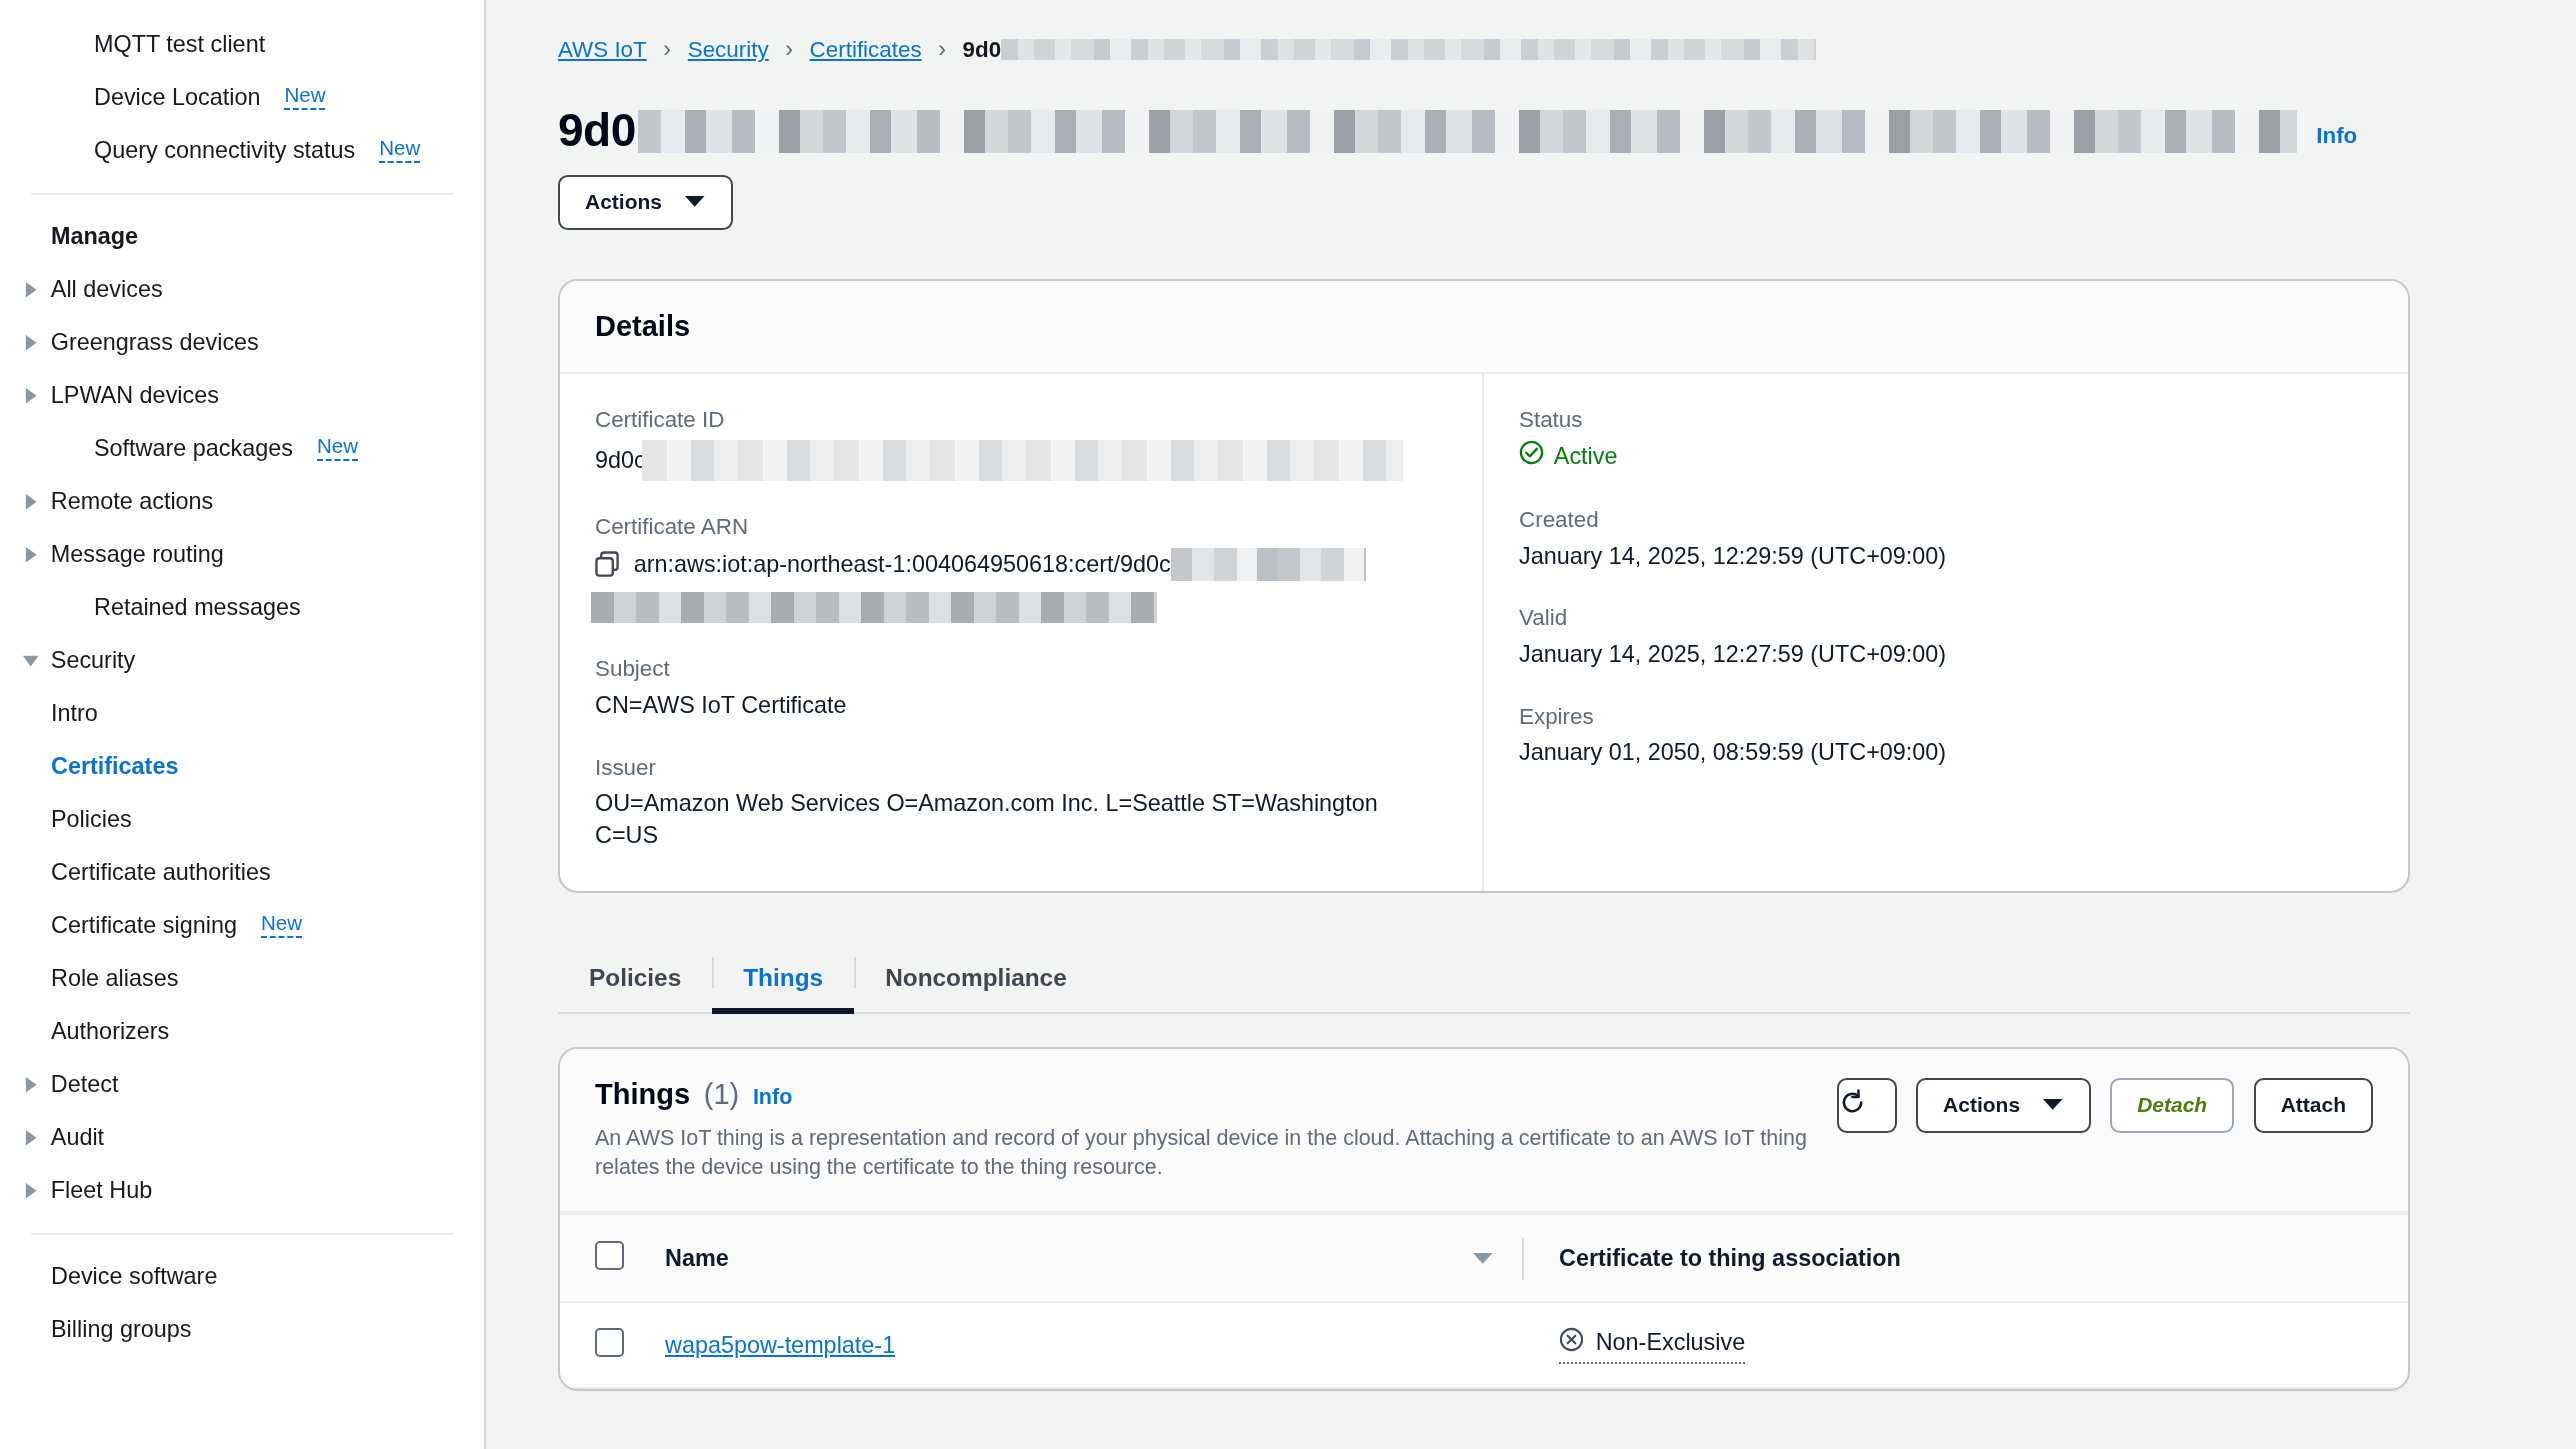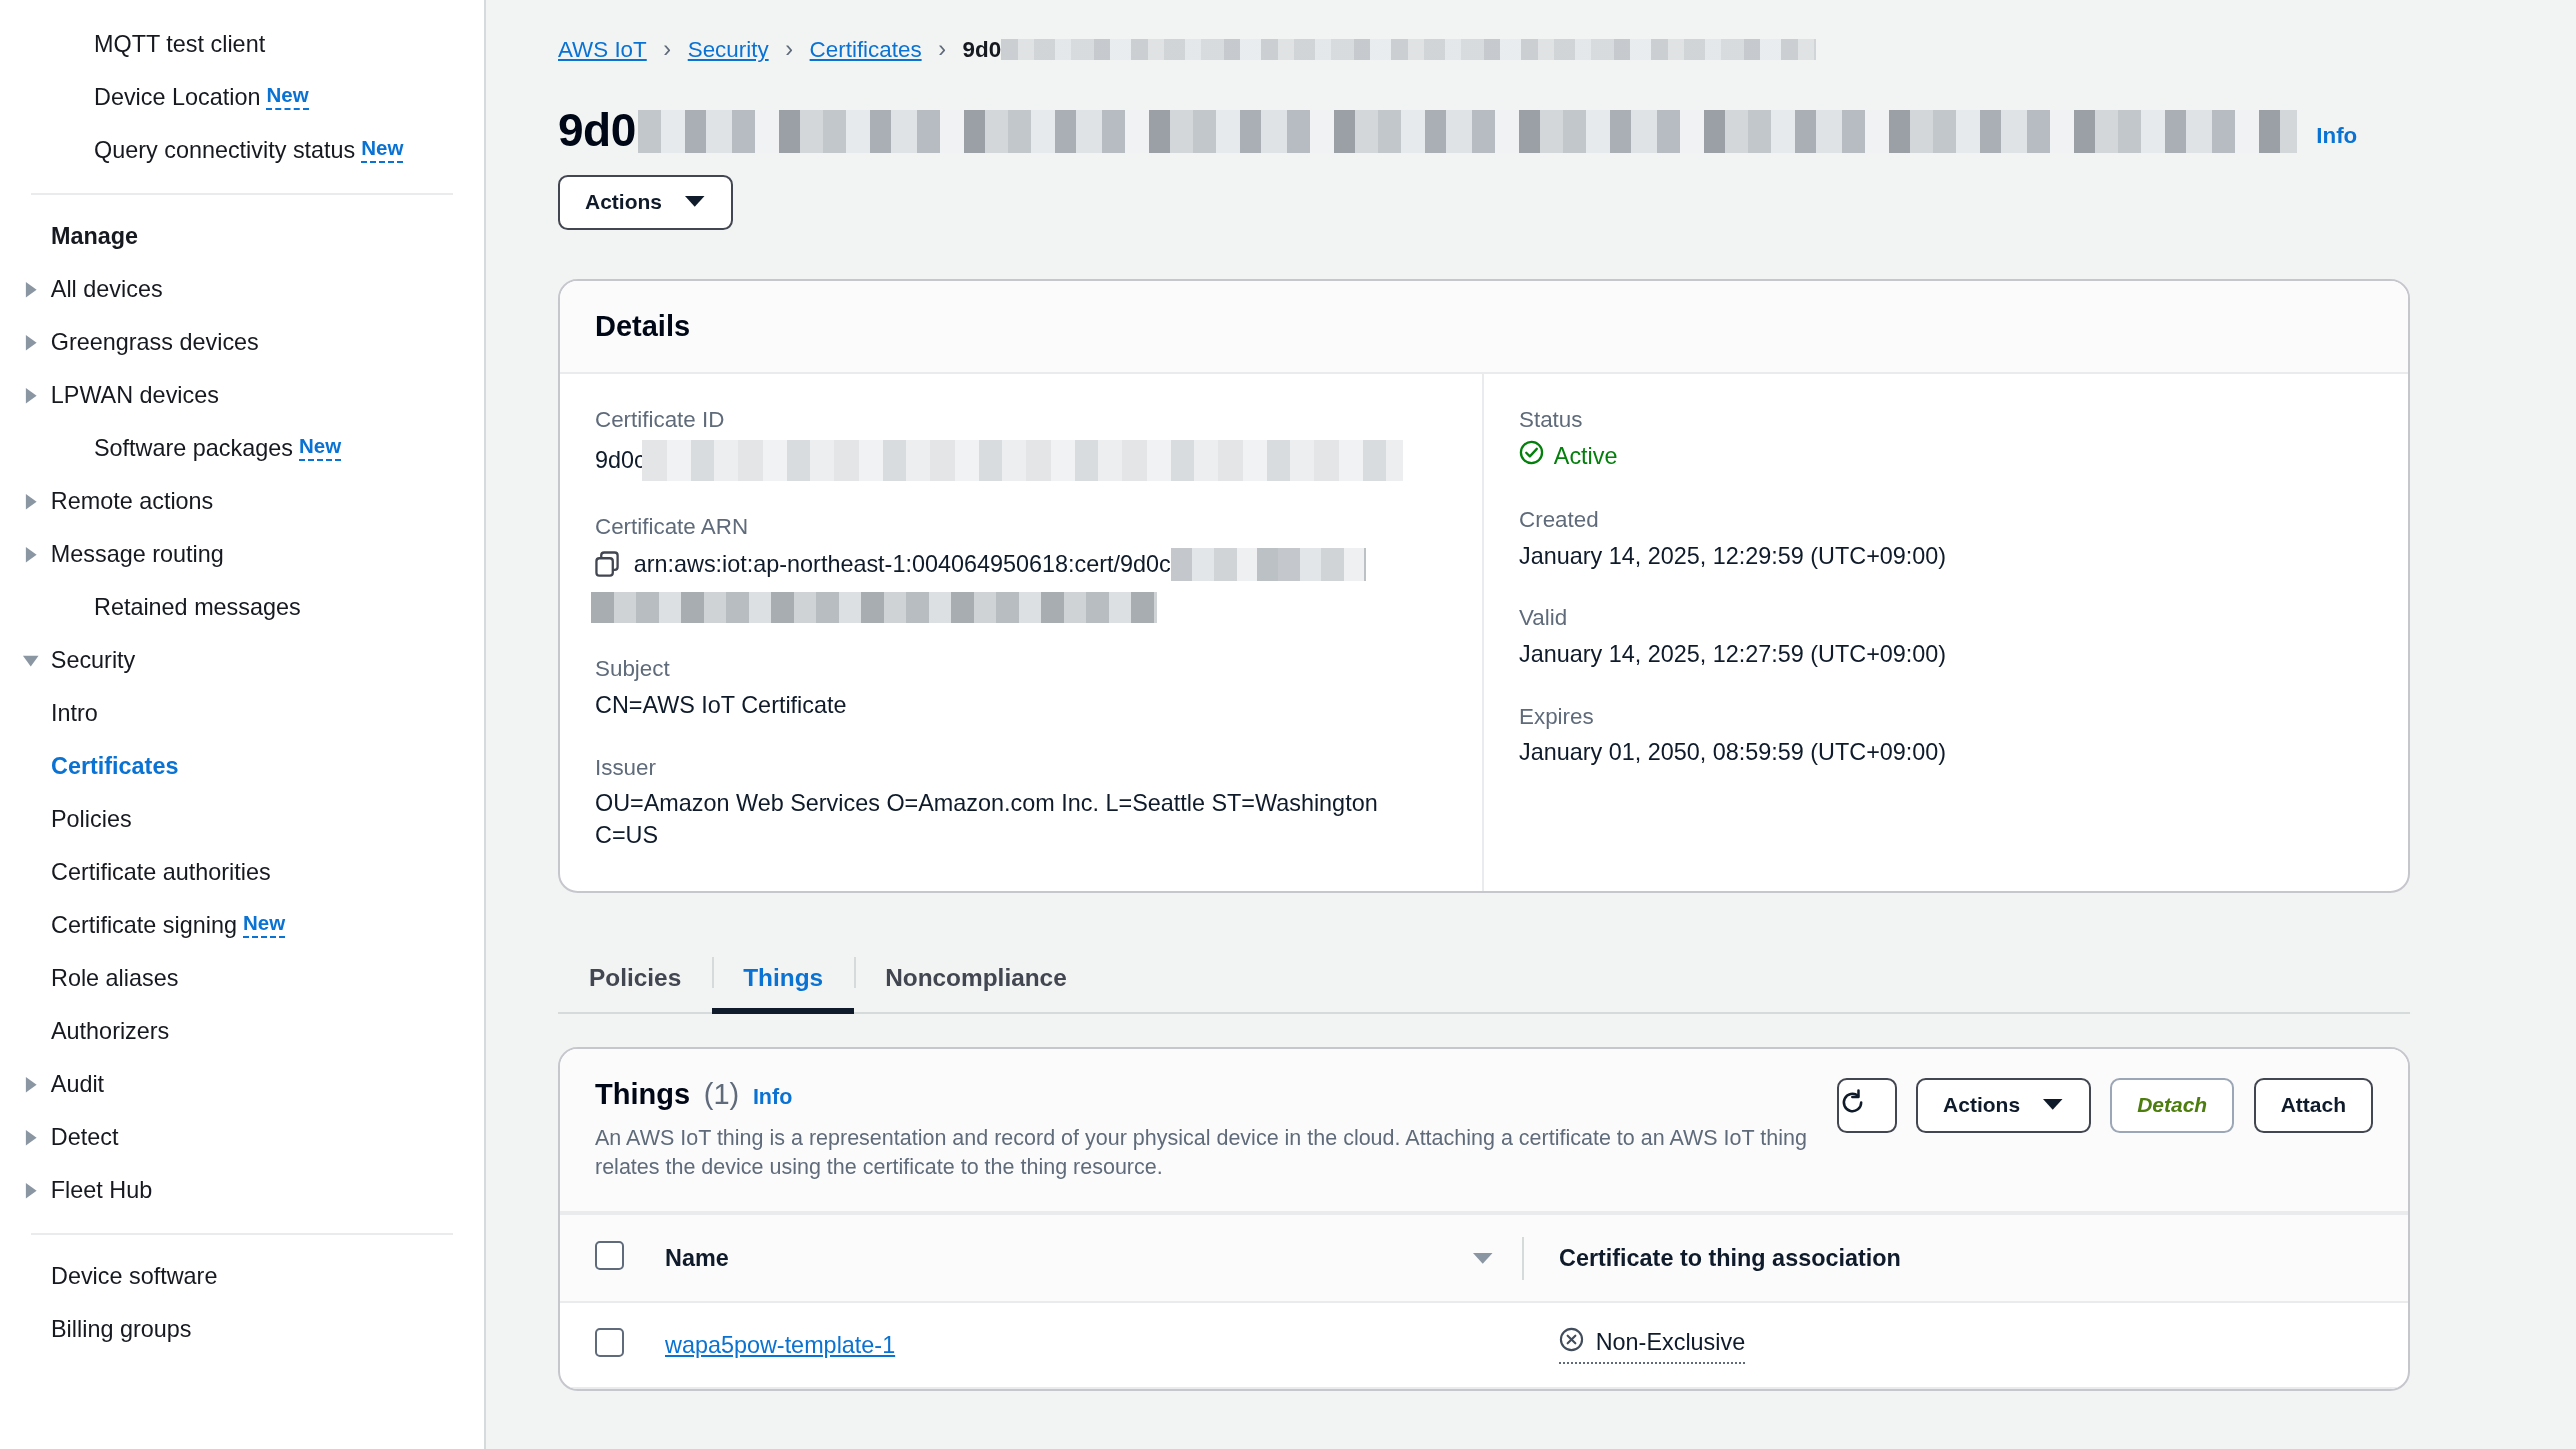--- a/index.html
+++ b/index.html
@@ -35,22 +35,22 @@
   .nav-row.lvl3 { }
   .nav-row .caret {
     width: 25px; flex: 0 0 25px;
     margin-left: -33px; margin-right: 7.8px;
     display: inline-flex; align-items: center; justify-content: center;
   }
   .caret svg { display: block; }
   .nav-label { color: #16191f; font-size: 23.4px; }
   .nav-label.selected { color: #0972d3; font-weight: bold; }
   .badge-new {
-    color: #0972d3; font-size: 20.5px; font-weight: bold;
-    margin-left: 6px;
+    color: #0972d3; font-size: 20.5px; font-weight: normal;
+    margin-left: 24px;
     border-bottom: 2px dashed #0972d3;
     padding-bottom: 2px;
     line-height: 1;
   }
   .nav-section-title {
     font-size: 23.4px; font-weight: bold; color: #16191f;
     padding-left: 51px; height: 53px; display: flex; align-items: center;
   }
   .nav-divider {
     height: 2px; background: #e9ebed; margin: 15.6px 31px 15.6px 31px;
@@ -369,29 +369,29 @@
         </li>
         <li class="nav-row lvl3">
           <span class="nav-label">Authorizers</span>
         </li>
         <li class="nav-row lvl3">
           <span class="caret">
             <svg width="21.5" height="21.5" viewBox="0 0 22 22">
               <path d="M6 3 L17 11 L6 19 Z" fill="#8b96a3"></path>
             </svg>
           </span>
+          <span class="nav-label">Detect</span>
+        </li>
+        <li class="nav-row lvl3">
+          <span class="caret">
+            <svg width="21.5" height="21.5" viewBox="0 0 22 22">
+              <path d="M6 3 L17 11 L6 19 Z" fill="#8b96a3"></path>
+            </svg>
+          </span>
           <span class="nav-label">Audit</span>
-        </li>
-        <li class="nav-row lvl3">
-          <span class="caret">
-            <svg width="21.5" height="21.5" viewBox="0 0 22 22">
-              <path d="M6 3 L17 11 L6 19 Z" fill="#8b96a3"></path>
-            </svg>
-          </span>
-          <span class="nav-label">Detect</span>
         </li>
         <li class="nav-row lvl1">
           <span class="caret">
             <svg width="21.5" height="21.5" viewBox="0 0 22 22">
               <path d="M6 3 L17 11 L6 19 Z" fill="#8b96a3"></path>
             </svg>
           </span>
           <span class="nav-label">Fleet Hub</span>
         </li>
       </ul>

